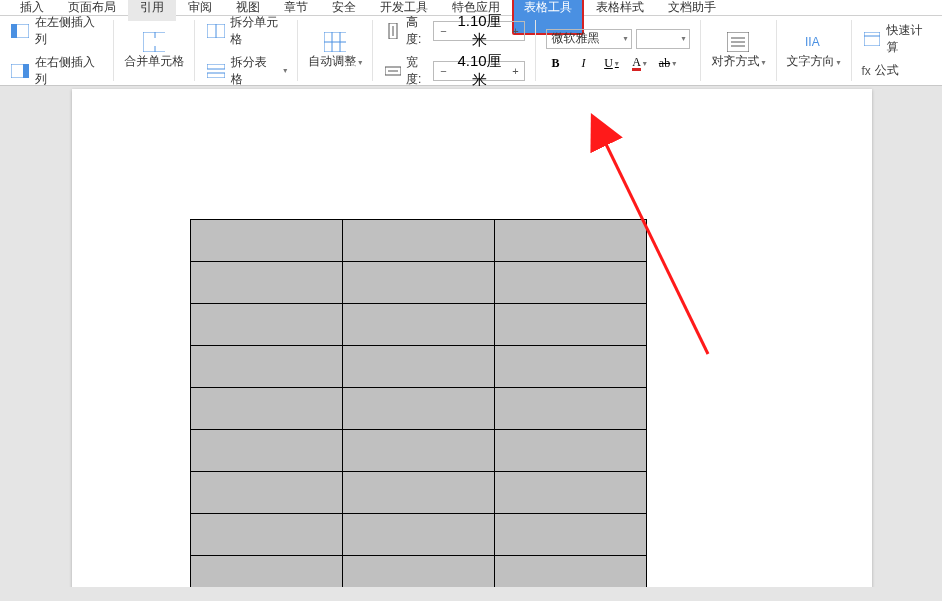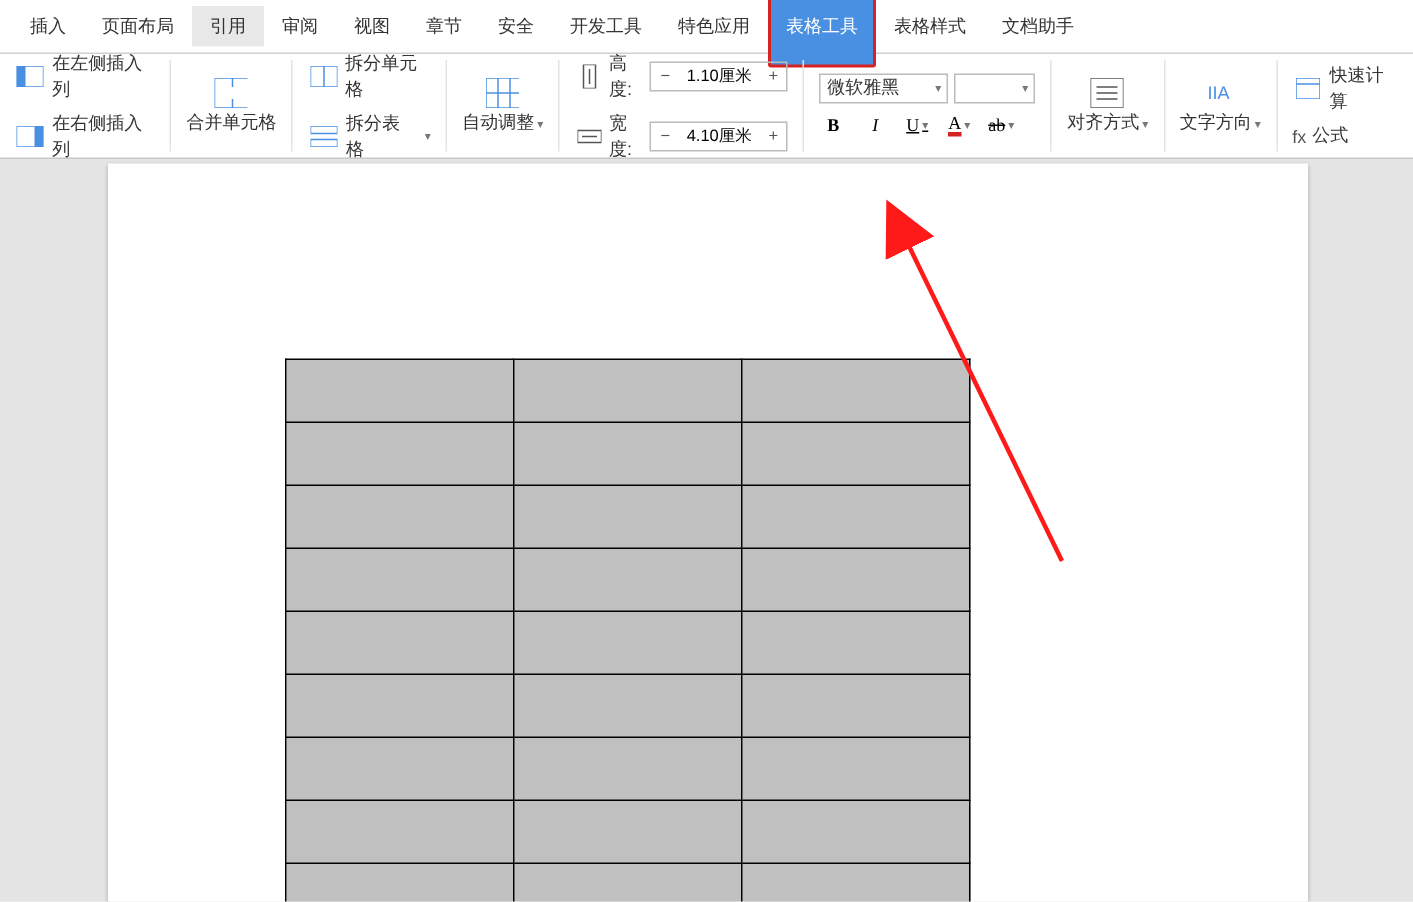--- a/index.html
+++ b/index.html
@@ -7,21 +7,21 @@
     font-family: "Microsoft YaHei", sans-serif;
     font-size: 12px;
     background: #e5e5e5;
     width: 942px;
     height: 601px;
     overflow: hidden;
     position: relative;
   }
   .tab-bar {
     background: #fff;
-    height: 36px;
+    height: 16px;
     display: flex;
     align-items: center;
     padding-left: 8px;
     border-bottom: 1px solid #d0d0d0;
   }
   .tab {
     padding: 5px 12px;
     cursor: pointer;
     color: #333;
     white-space: nowrap;
@@ -58,21 +58,21 @@
   }
   .rlabel { font-size: 12px; color: #333; white-space: nowrap; }
   .icon-top { width: 22px; height: 22px; display: flex; align-items:center; justify-content:center; }
   .row { display:flex; align-items:center; gap:4px; }
   .mini { font-size:12px; color:#333; }
   .spin {
     display:flex; align-items:center;
     border:1px solid #bbb; height:20px;
   }
   .spin .btn { width:18px; text-align:center; cursor:pointer; font-size:11px; color:#555; user-select:none; }
-  .spin .val { width:54px; text-align:center; font-size:11px; }
+  .spin .val { width:54px; text-align:center; font-size:15px; }
   .font-sel {
     border:1px solid #bbb; height:20px; min-width:86px;
     display:flex; align-items:center; padding:0 4px; font-size:12px;
     color:#333; justify-content:space-between; cursor:pointer;
   }
   .font-size-sel {
     border:1px solid #bbb; height:20px; width:54px;
     display:flex; align-items:center; padding:0 4px; font-size:12px;
     justify-content:space-between; cursor:pointer;
   }

